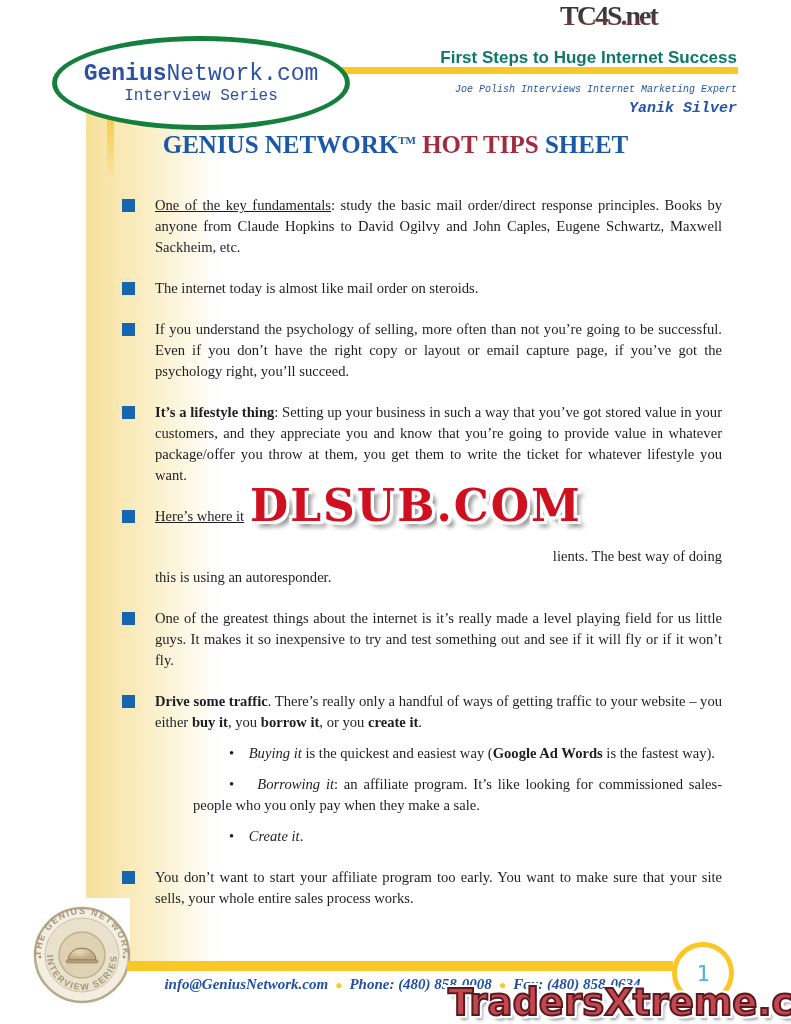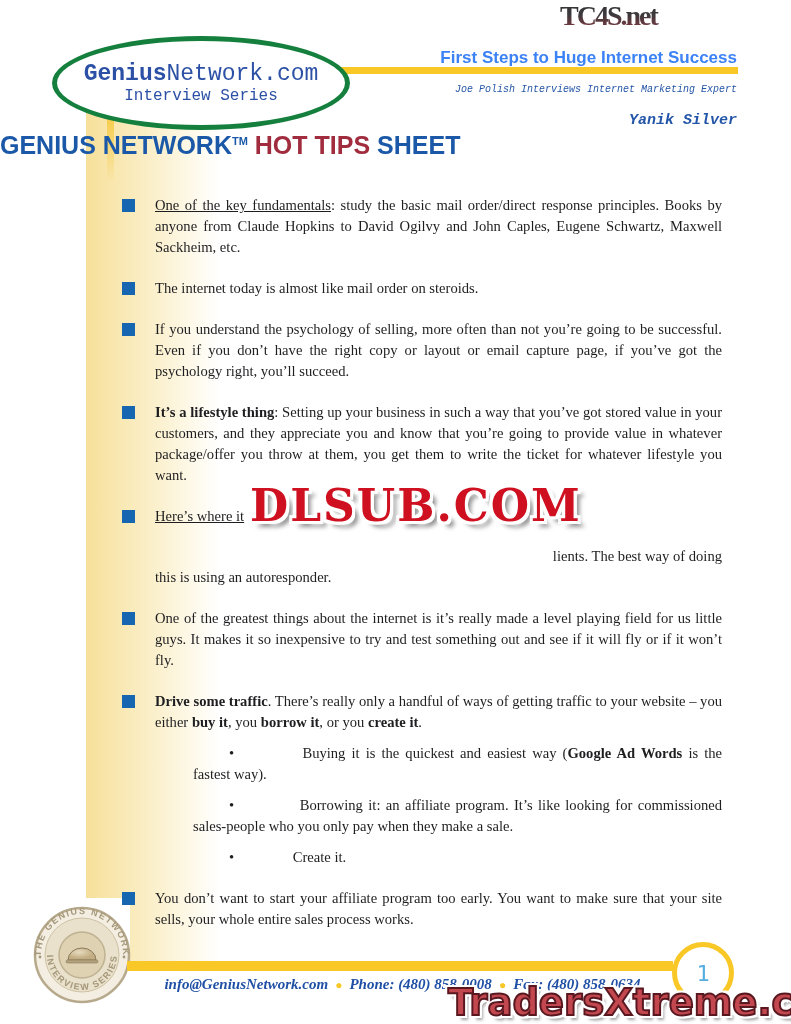--- a/index.html
+++ b/index.html
@@ -18,38 +18,38 @@
     border:5px solid #15803d;border-radius:50%;z-index:2;display:flex;flex-direction:column;
     align-items:center;justify-content:center;font-family:Liberation Mono, monospace;color:#2B50A5;}
   .oval .l1{font-size:23px;line-height:25px;}
   .oval .l1 .b{font-weight:bold;}
   .oval .l2{font-size:16px;line-height:18px;}
   .tc4s{position:absolute;left:560px;top:0px;width:231px;z-index:3;
     font-family:Liberation Serif, serif;font-weight:bold;font-size:28px;letter-spacing:-2px;
     color:#5a3438;background:linear-gradient(180deg,#2d2d2f 0%,#3c3a3c 45%,#8c3842 100%);
     -webkit-background-clip:text;background-clip:text;-webkit-text-fill-color:transparent;}
   .tagline{position:absolute;right:54px;top:48px;z-index:3;font-family:"Liberation Sans",sans-serif;
-    font-weight:bold;font-size:17px;color:#3b82f6;}
+    font-weight:bold;font-size:17px;color:#0f766e;}
   .interview-line{position:absolute;right:54px;top:84px;z-index:3;font-family:"Liberation Mono",monospace;
     font-style:italic;font-size:10px;color:#2456A8;}
   .guest{position:absolute;right:54px;top:100px;z-index:3;font-family:"Liberation Mono",monospace;
-    font-style:italic;font-weight:bold;font-size:15px;color:#2456A8;margin-top:12px;}
-  .main-title{position:absolute;left:0;right:0;top:131px;z-index:2;
-    font-family:Liberation Sans, sans-serif;font-weight:bold;font-size:25px;color:#1B59A8;}
+    font-style:italic;font-weight:bold;font-size:15px;color:#2456A8;}
+  .main-title{position:absolute;left:0;right:0;top:131px;text-align:center;z-index:2;
+    font-family:Liberation Serif, serif;font-weight:bold;font-size:25px;color:#1B59A8;}
   .main-title .tm{font-size:11px;vertical-align:super;}
   .main-title .red{color:#A02C3E;}
 
   
   .tips{position:absolute;left:122px;top:195px;width:600px;z-index:2;}
   .tip{position:relative;padding-left:33px;margin-bottom:20px;text-align:justify;
     font-size:14.6px;line-height:21px;color:#1e1e20;}
   .sq{position:absolute;left:0;top:4px;width:13px;height:13px;background:#1565B0;}
   .seg-plain{}
   .seg-bold{font-weight:bold;}
-  .seg-italic{margin-left:44px;}
+  .seg-italic{font-style:italic;}
   .seg-underline{text-decoration:underline;}
   .sub{margin:10px 0 0 38px;text-indent:36px;text-align:justify;}
   .sub::before{content:"\2022\00a0\00a0\00a0\00a0";}
   .l1{display:flex;}
   .l1 .gap{flex:1;}
   .l1 .lead{text-decoration:underline;white-space:nowrap;}
   .l1 .frag{white-space:nowrap;margin-top:40px;}
 
   
   .wm-dlsub{position:absolute;left:250px;top:480px;z-index:5;

